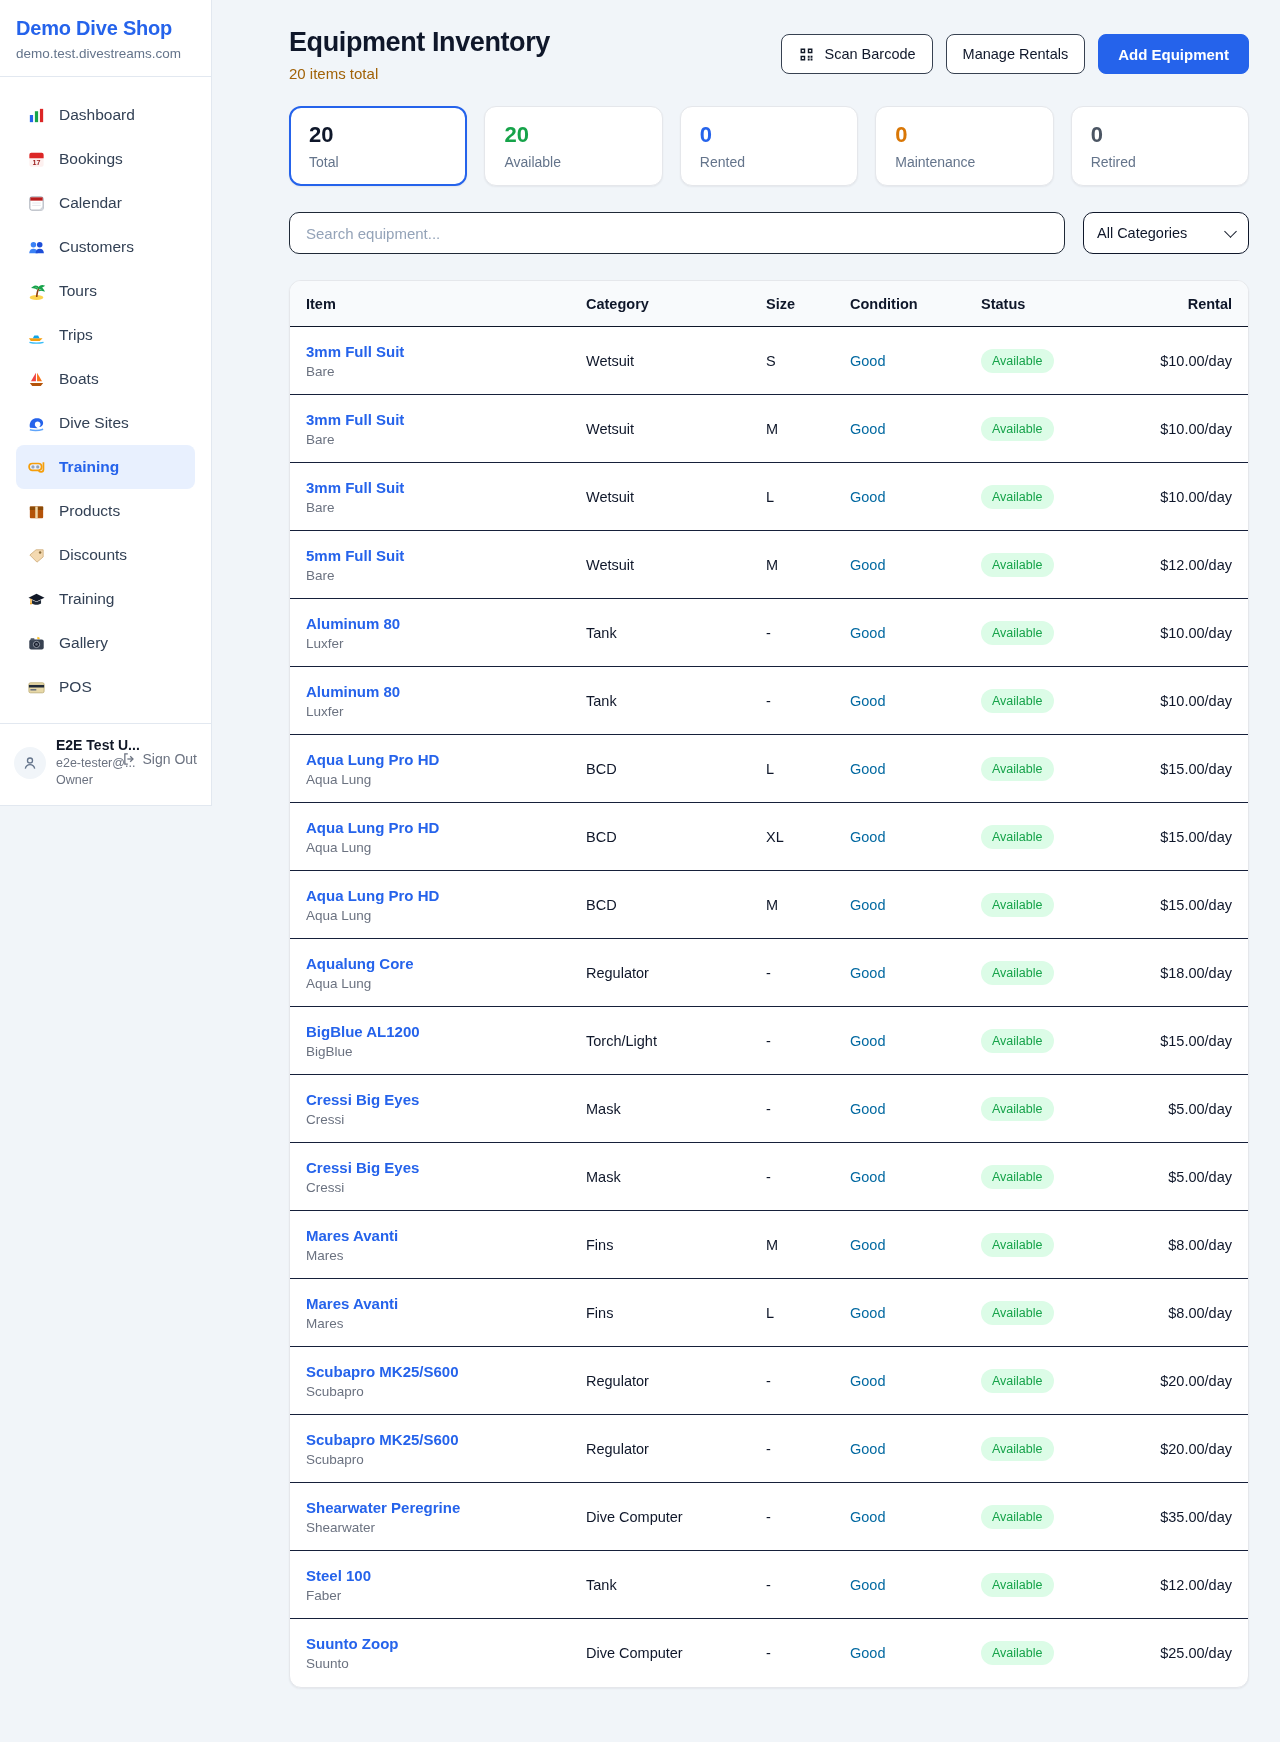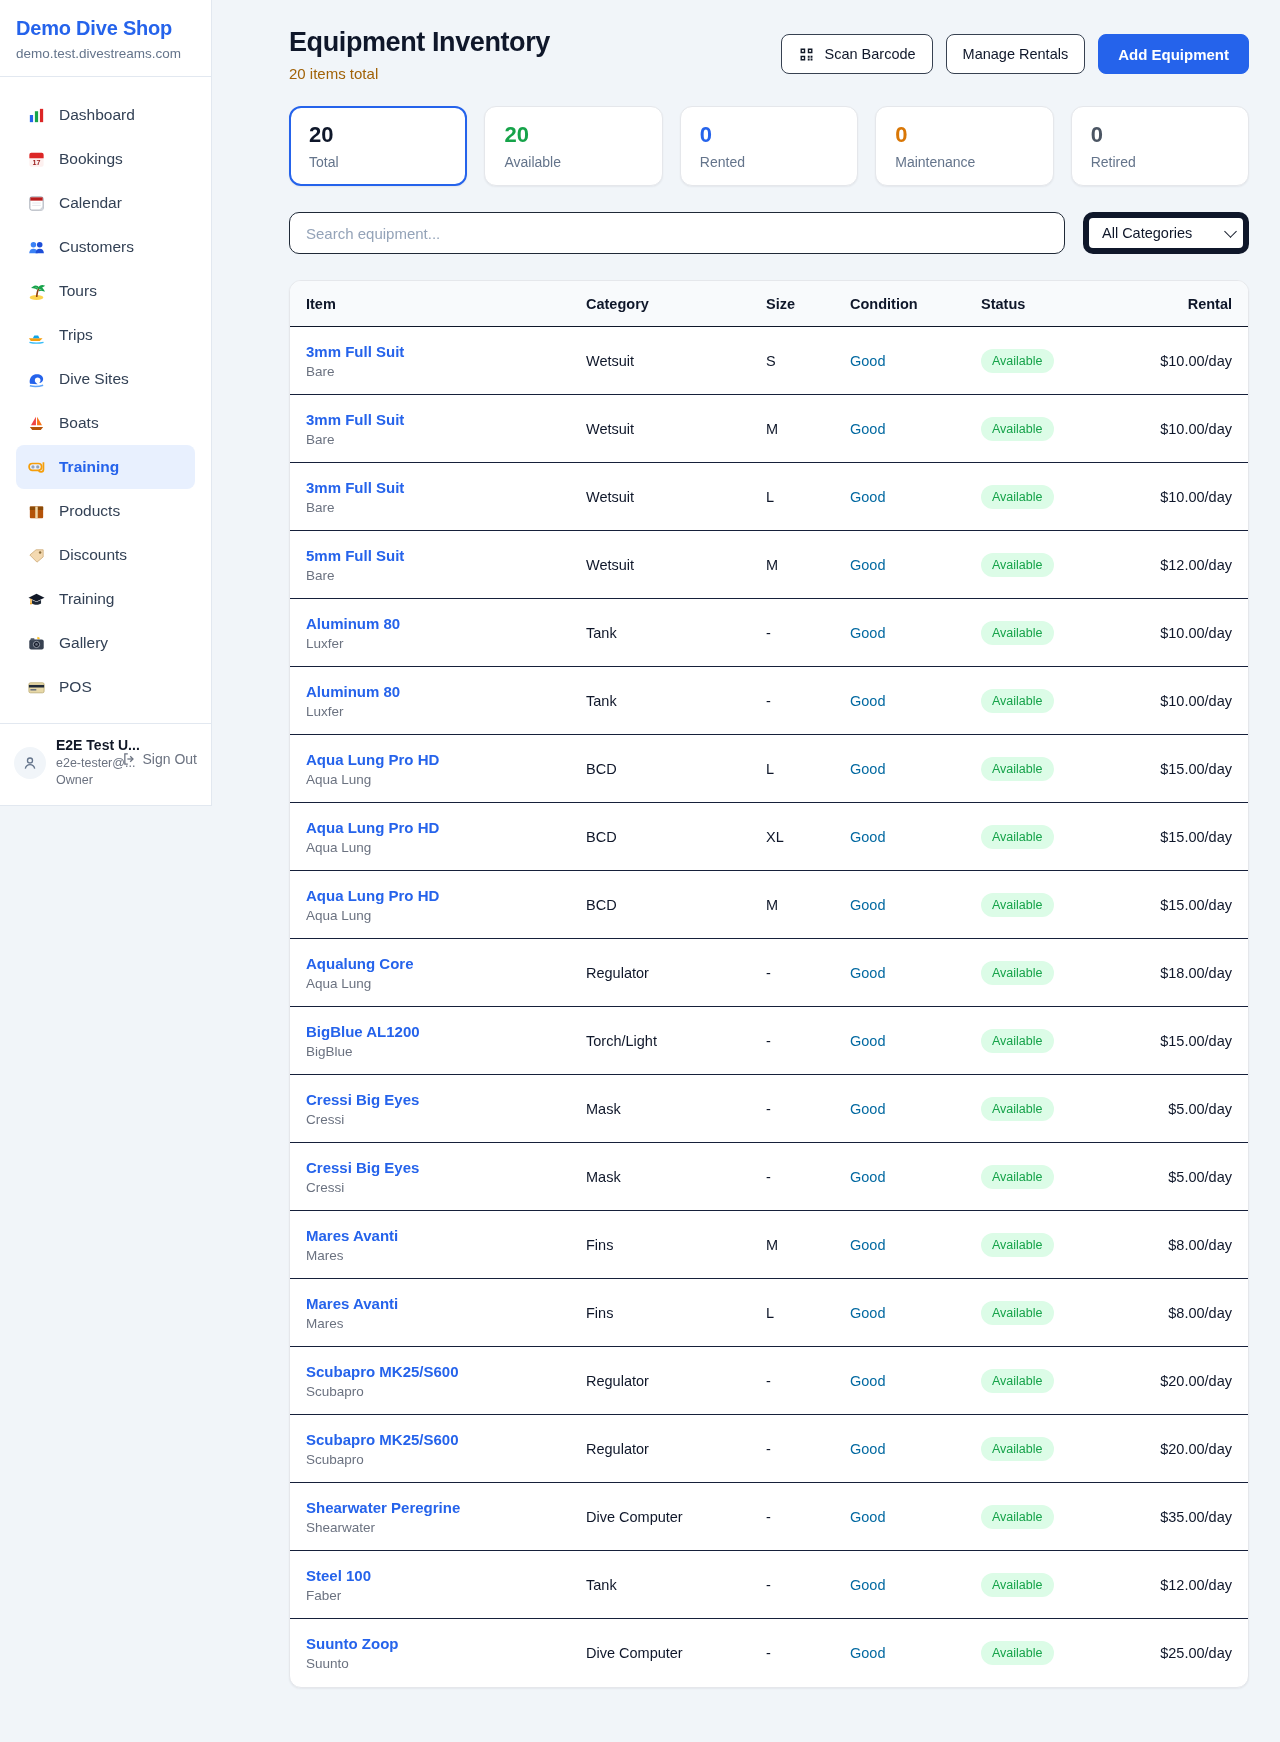--- a/index.html
+++ b/index.html
@@ -46,21 +46,21 @@
   .stat { flex:1; background:#fff; border:1px solid #e5e7eb; border-radius:12px; padding:15px 19px;
           box-shadow:0 1px 2px rgba(15,23,42,.06); cursor:pointer; }
   .stat.selected { border:2px solid #2563eb; padding:14px 18px; }
   .stat .val { font-size:22px; line-height:26px; font-weight:800; }
   .stat .lbl { font-size:14px; color:#64748b; margin-top:6px; }
   .filters { display:flex; gap:18px; margin-top:26px; }
   .search { flex:1; height:42px; border:1px solid #1f2937; border-radius:10px; padding:0 16px;
             font-size:15px; color:#0f172a; background:#fff; font-family:inherit; outline:none; }
   .search::placeholder { color:#94a3b8; }
   .selwrap { position:relative; width:166px; flex:0 0 auto; }
-  .selwrap select { width:100%; height:42px; border:6px solid #0f172a; border-radius:10px; background:#fff;
+  .selwrap select { width:100%; height:42px; border:1px solid #0f172a; border-radius:10px; background:#fff;
            font-size:14.5px; color:#0f172a; padding:0 30px 0 13px; appearance:none; -webkit-appearance:none;
            font-family:inherit; outline:none; }
   .selwrap::after { content:""; position:absolute; right:14px; top:15px; width:8px; height:8px;
            border-right:1.8px solid #111827; border-bottom:1.8px solid #111827; transform:rotate(45deg);
            pointer-events:none; }
   .table-card { margin-top:26px; background:#fff; border:1px solid #e5e7eb; border-radius:12px;
                 overflow:hidden; box-shadow:0 1px 2px rgba(15,23,42,.06); }
   .thead, .trow { display:grid; grid-template-columns:280px 180px 84px 131px 127px 1fr; align-items:center; }
   .thead { padding:0 16px; height:46px; background:#f8fafc; border-bottom:1.5px solid #0f172a;
            font-size:14.5px; font-weight:700; color:#0f172a; }
@@ -140,35 +140,35 @@
             <path d="M2 12.8h14.4l-3 3H4Z" fill="#f59e0b"></path>
             <path d="M6.2 12.8l1.5-2.9h4l1.5 2.9Z" fill="#0ea5e9"></path>
             <path d="M2.6 17.2c5 1.2 9.8 1.2 14.8 0" stroke="#38bdf8" stroke-width="1.4" fill="none"></path>
           </svg>
         </span>
         <span>Trips</span>
       </div>
       <div class="nav-item">
         <span class="nicon">
           <svg viewBox="0 0 20 20">
-            <path d="M3.2 14.6c-1.3-4.2 1-9 5.8-10 4-.8 8 1.2 8 5 0 2.2-1.6 4.2-4.2 4.2 1.6-1.1 2.1-3.6.5-5.1-1.8-1.6-4.5-1-5 1.6-.4 2.2 1 3.6 3 4.6Z" fill="#2563eb"></path>
-            <path d="M3 16.6c4.4 1 9.4.9 14-.6" stroke="#60a5fa" stroke-width="1.5" fill="none"></path>
-          </svg>
-        </span>
-        <span>Dive Sites</span>
-      </div>
-      <div class="nav-item">
-        <span class="nicon">
-          <svg viewBox="0 0 20 20">
             <path d="M9.4 3v8.8H4.2Z" fill="#ef4444"></path>
             <path d="M10.6 3l5.2 8.8h-5.2Z" fill="#f97316"></path>
             <path d="M3 13.6h14l-2.5 3.2h-9Z" fill="#b45309"></path>
           </svg>
         </span>
         <span>Boats</span>
+      </div>
+      <div class="nav-item">
+        <span class="nicon">
+          <svg viewBox="0 0 20 20">
+            <path d="M3.2 14.6c-1.3-4.2 1-9 5.8-10 4-.8 8 1.2 8 5 0 2.2-1.6 4.2-4.2 4.2 1.6-1.1 2.1-3.6.5-5.1-1.8-1.6-4.5-1-5 1.6-.4 2.2 1 3.6 3 4.6Z" fill="#2563eb"></path>
+            <path d="M3 16.6c4.4 1 9.4.9 14-.6" stroke="#60a5fa" stroke-width="1.5" fill="none"></path>
+          </svg>
+        </span>
+        <span>Dive Sites</span>
       </div>
       <div class="nav-item active">
         <span class="nicon">
           <svg viewBox="0 0 20 20">
             <rect x="2.2" y="5.8" width="13.2" height="7.2" rx="3.4" fill="none" stroke="#f59e0b" stroke-width="1.8"></rect>
             <circle cx="6.3" cy="9.4" r="1.7" fill="#94a3b8"></circle>
             <circle cx="11.3" cy="9.4" r="1.7" fill="#94a3b8"></circle>
             <path d="M17.3 4.6v7.6a2.6 2.6 0 01-5.1.6" stroke="#f59e0b" stroke-width="1.8" fill="none"></path>
           </svg>
         </span>

